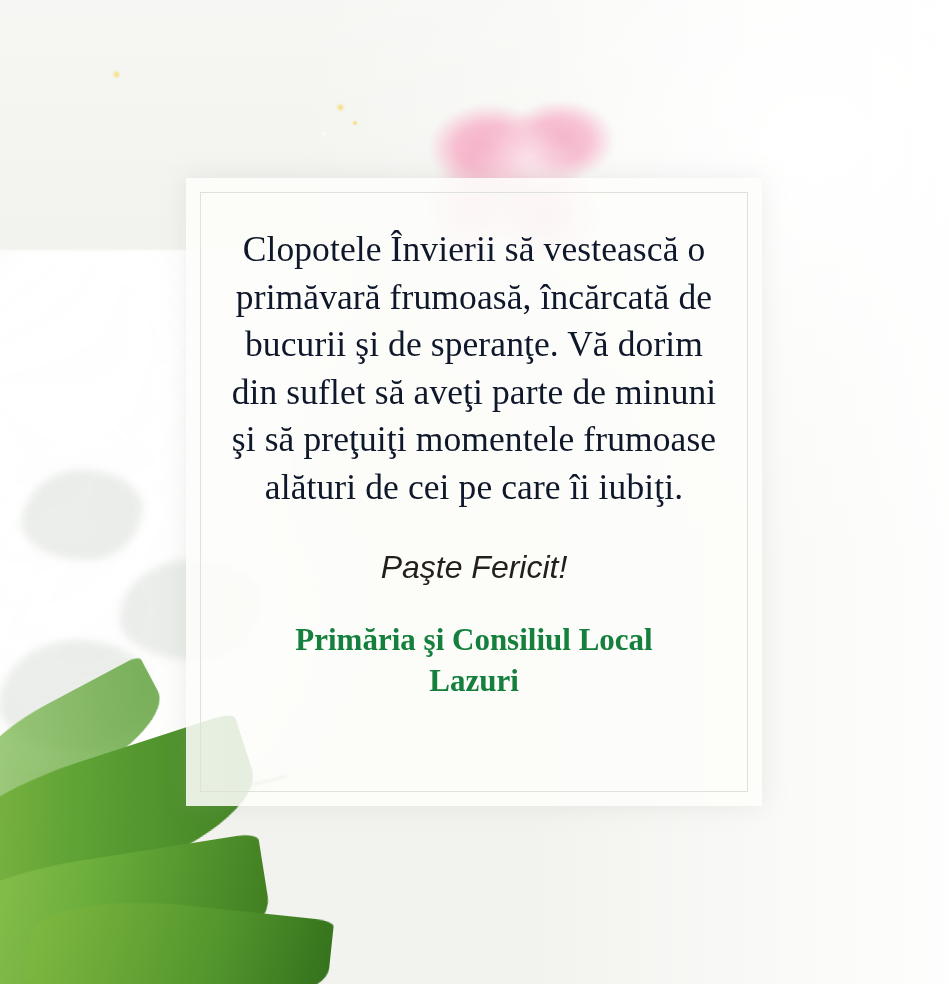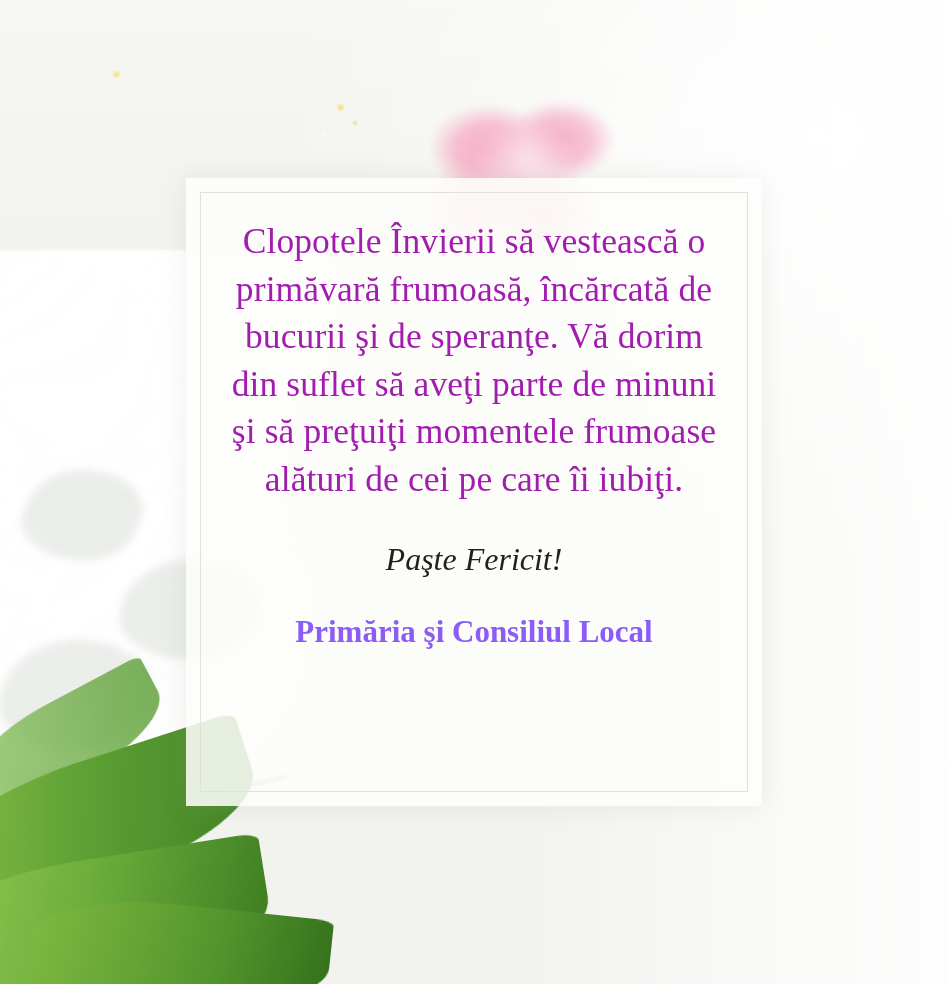--- a/index.html
+++ b/index.html
@@ -143,37 +143,37 @@
     position: absolute;
     left: 36px;
     right: 36px;
     top: 40px;
     text-align: center;
   }
   .message {
     font-family: "Liberation Serif", serif;
     font-size: 35.5px;
     line-height: 1.34;
-    color: #a21caf;
-    margin: 0;
+    color: #0f172a;
+    margin: 8px;
     letter-spacing: 0.1px;
   }
   .greeting {
-    font-family: Liberation Serif, serif;
+    font-family: Liberation Sans, sans-serif;
     font-style: italic;
     font-size: 32px;
     color: #231f1d;
     margin: 38px 0 0 0;
   }
   .signature {
     font-family: "Liberation Serif", serif;
     font-weight: bold;
     font-size: 31px;
     line-height: 1.3;
-    color: #8b5cf6;
+    color: #15803d;
     margin: 34px 0 0 0;
   }
   .signature .line { display: block; }
 </style>
 </head>
 <body>
 
 <div class="canvas">
 
   <div class="bg-base"></div>
@@ -199,17 +199,18 @@
 
   <div class="bg-vignette"></div>
 
   <div class="card">
     <div class="card-border"></div>
     <div class="card-inner">
       <p class="message">Clopotele Învierii să vestească o primăvară frumoasă, încărcată de bucurii şi de speranţe. Vă dorim din suflet să aveţi parte de minuni şi să preţuiţi momentele frumoase alături de cei pe care îi iubiţi.</p>
       <p class="greeting">Paşte Fericit!</p>
       <p class="signature">
         <span class="line">Primăria şi Consiliul Local</span>
+        <span class="line">Lazuri</span>
       </p>
     </div>
   </div>
 
 </div>
 
 </body></html>

